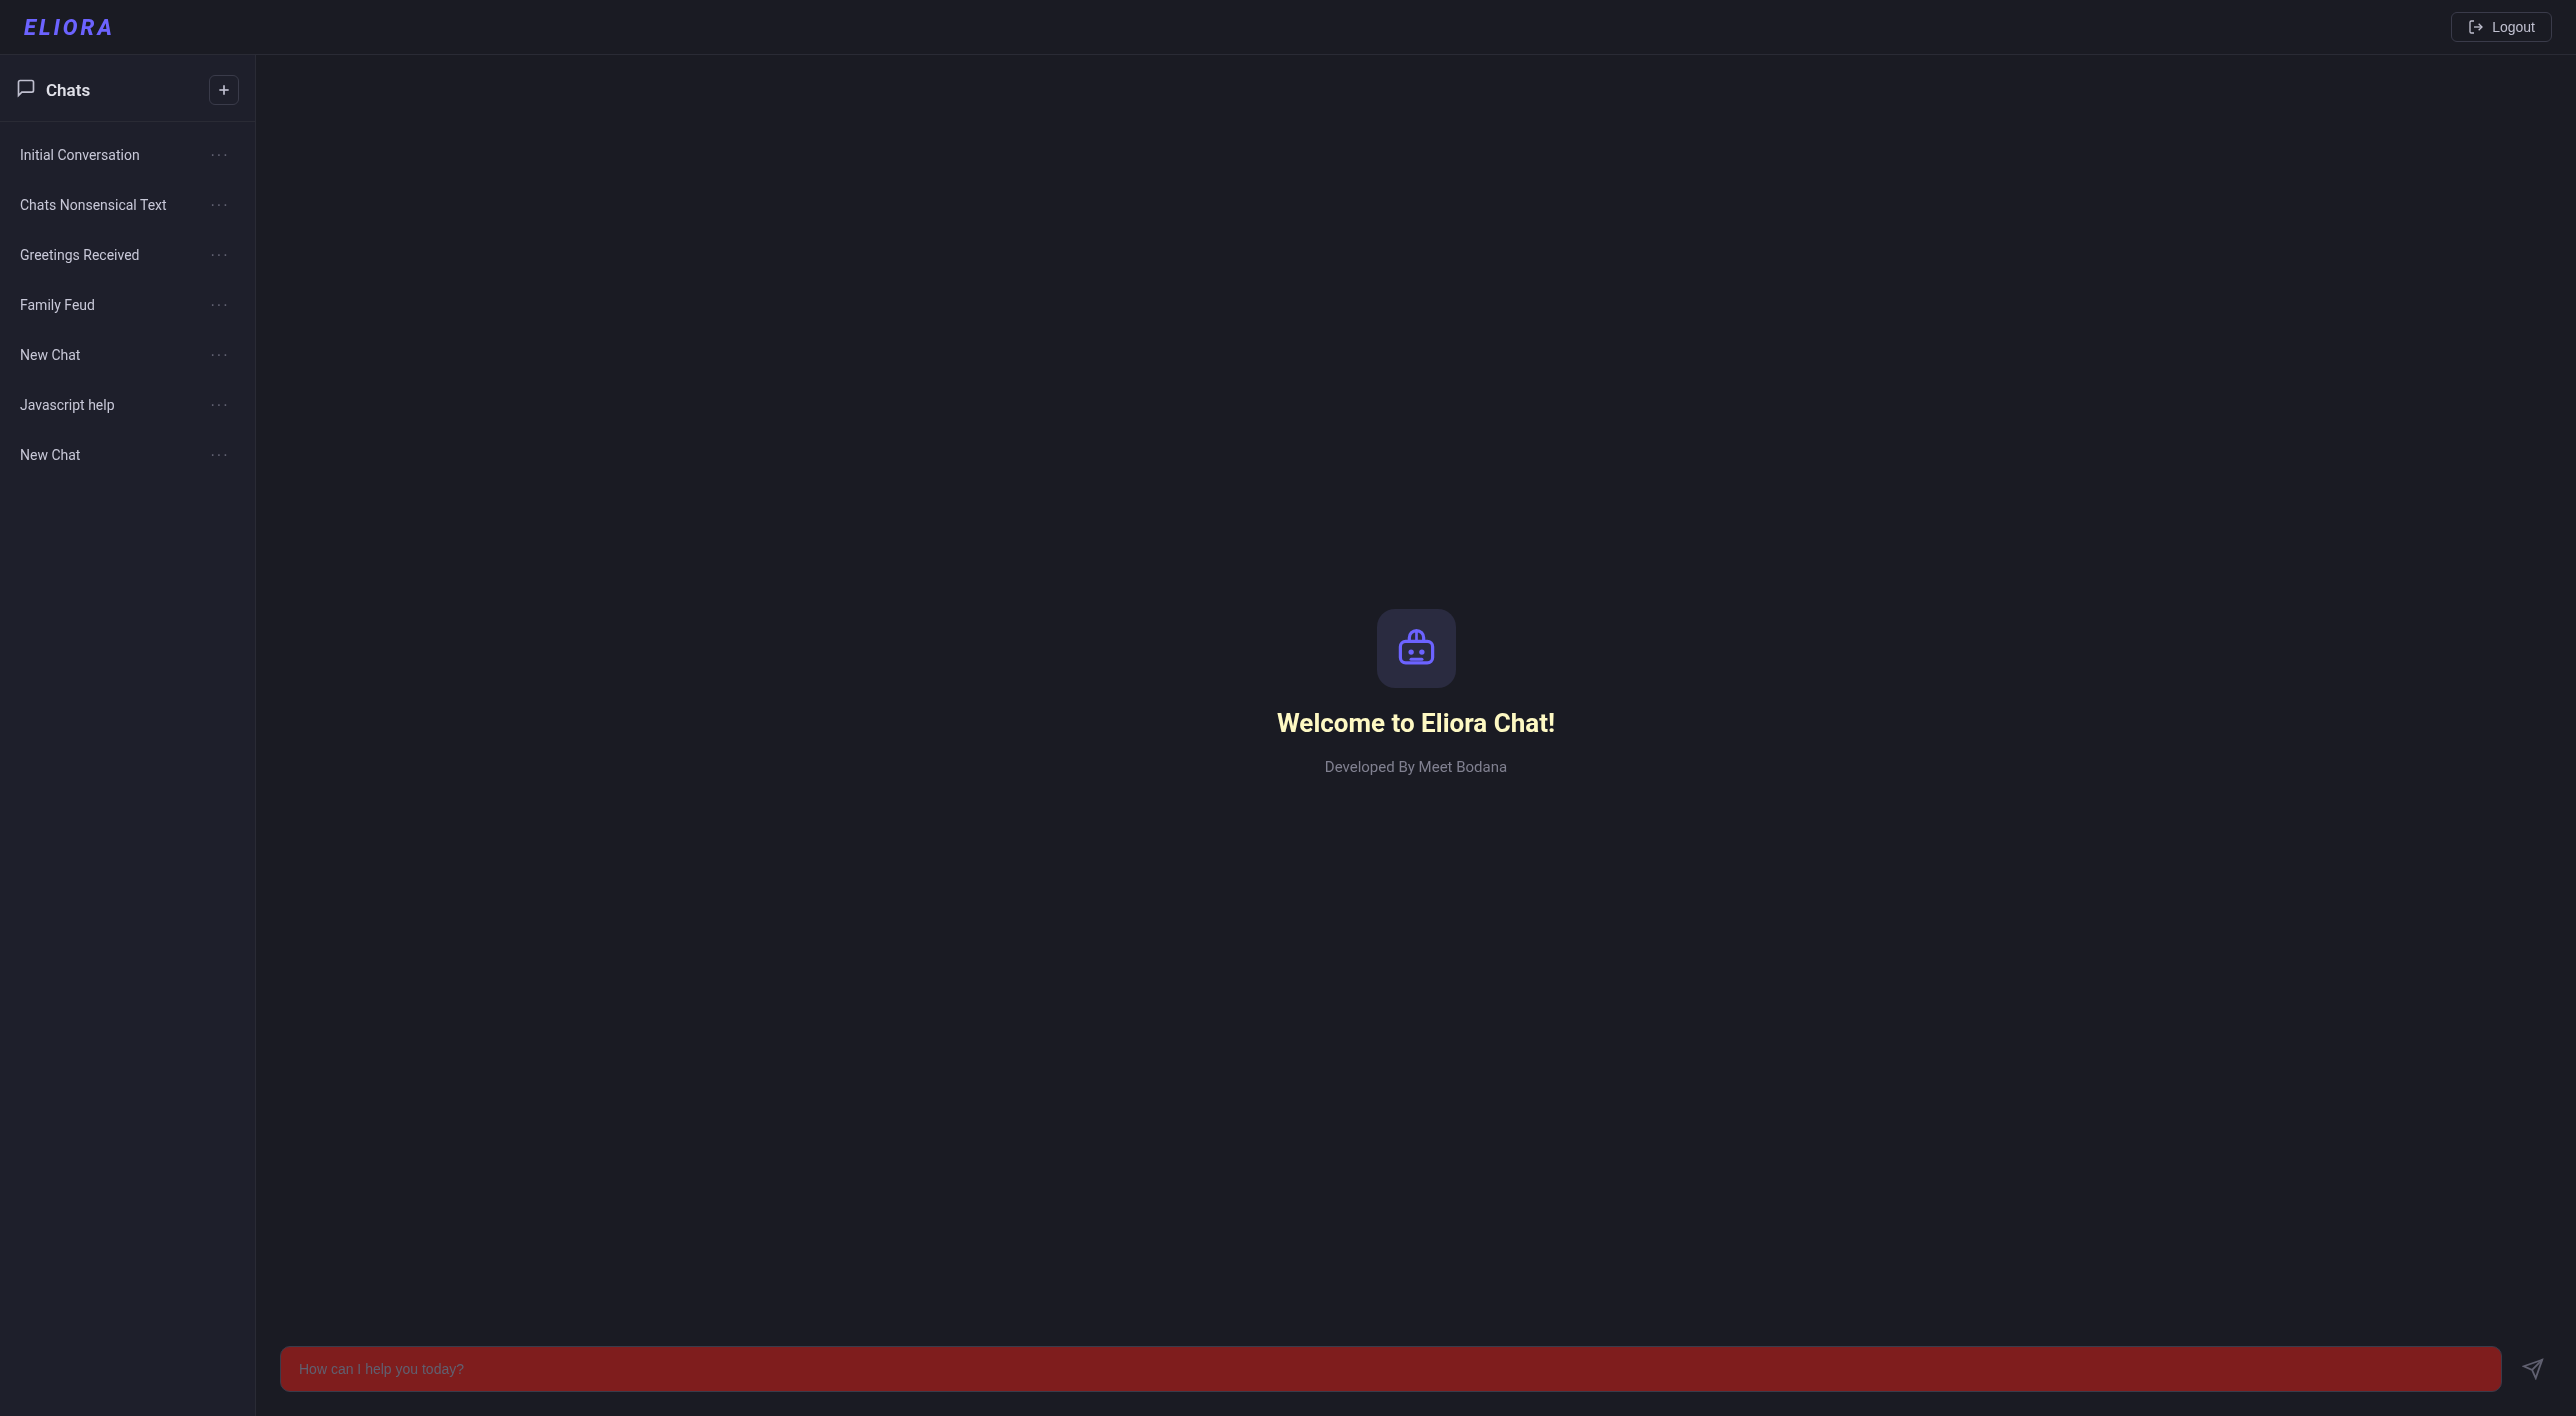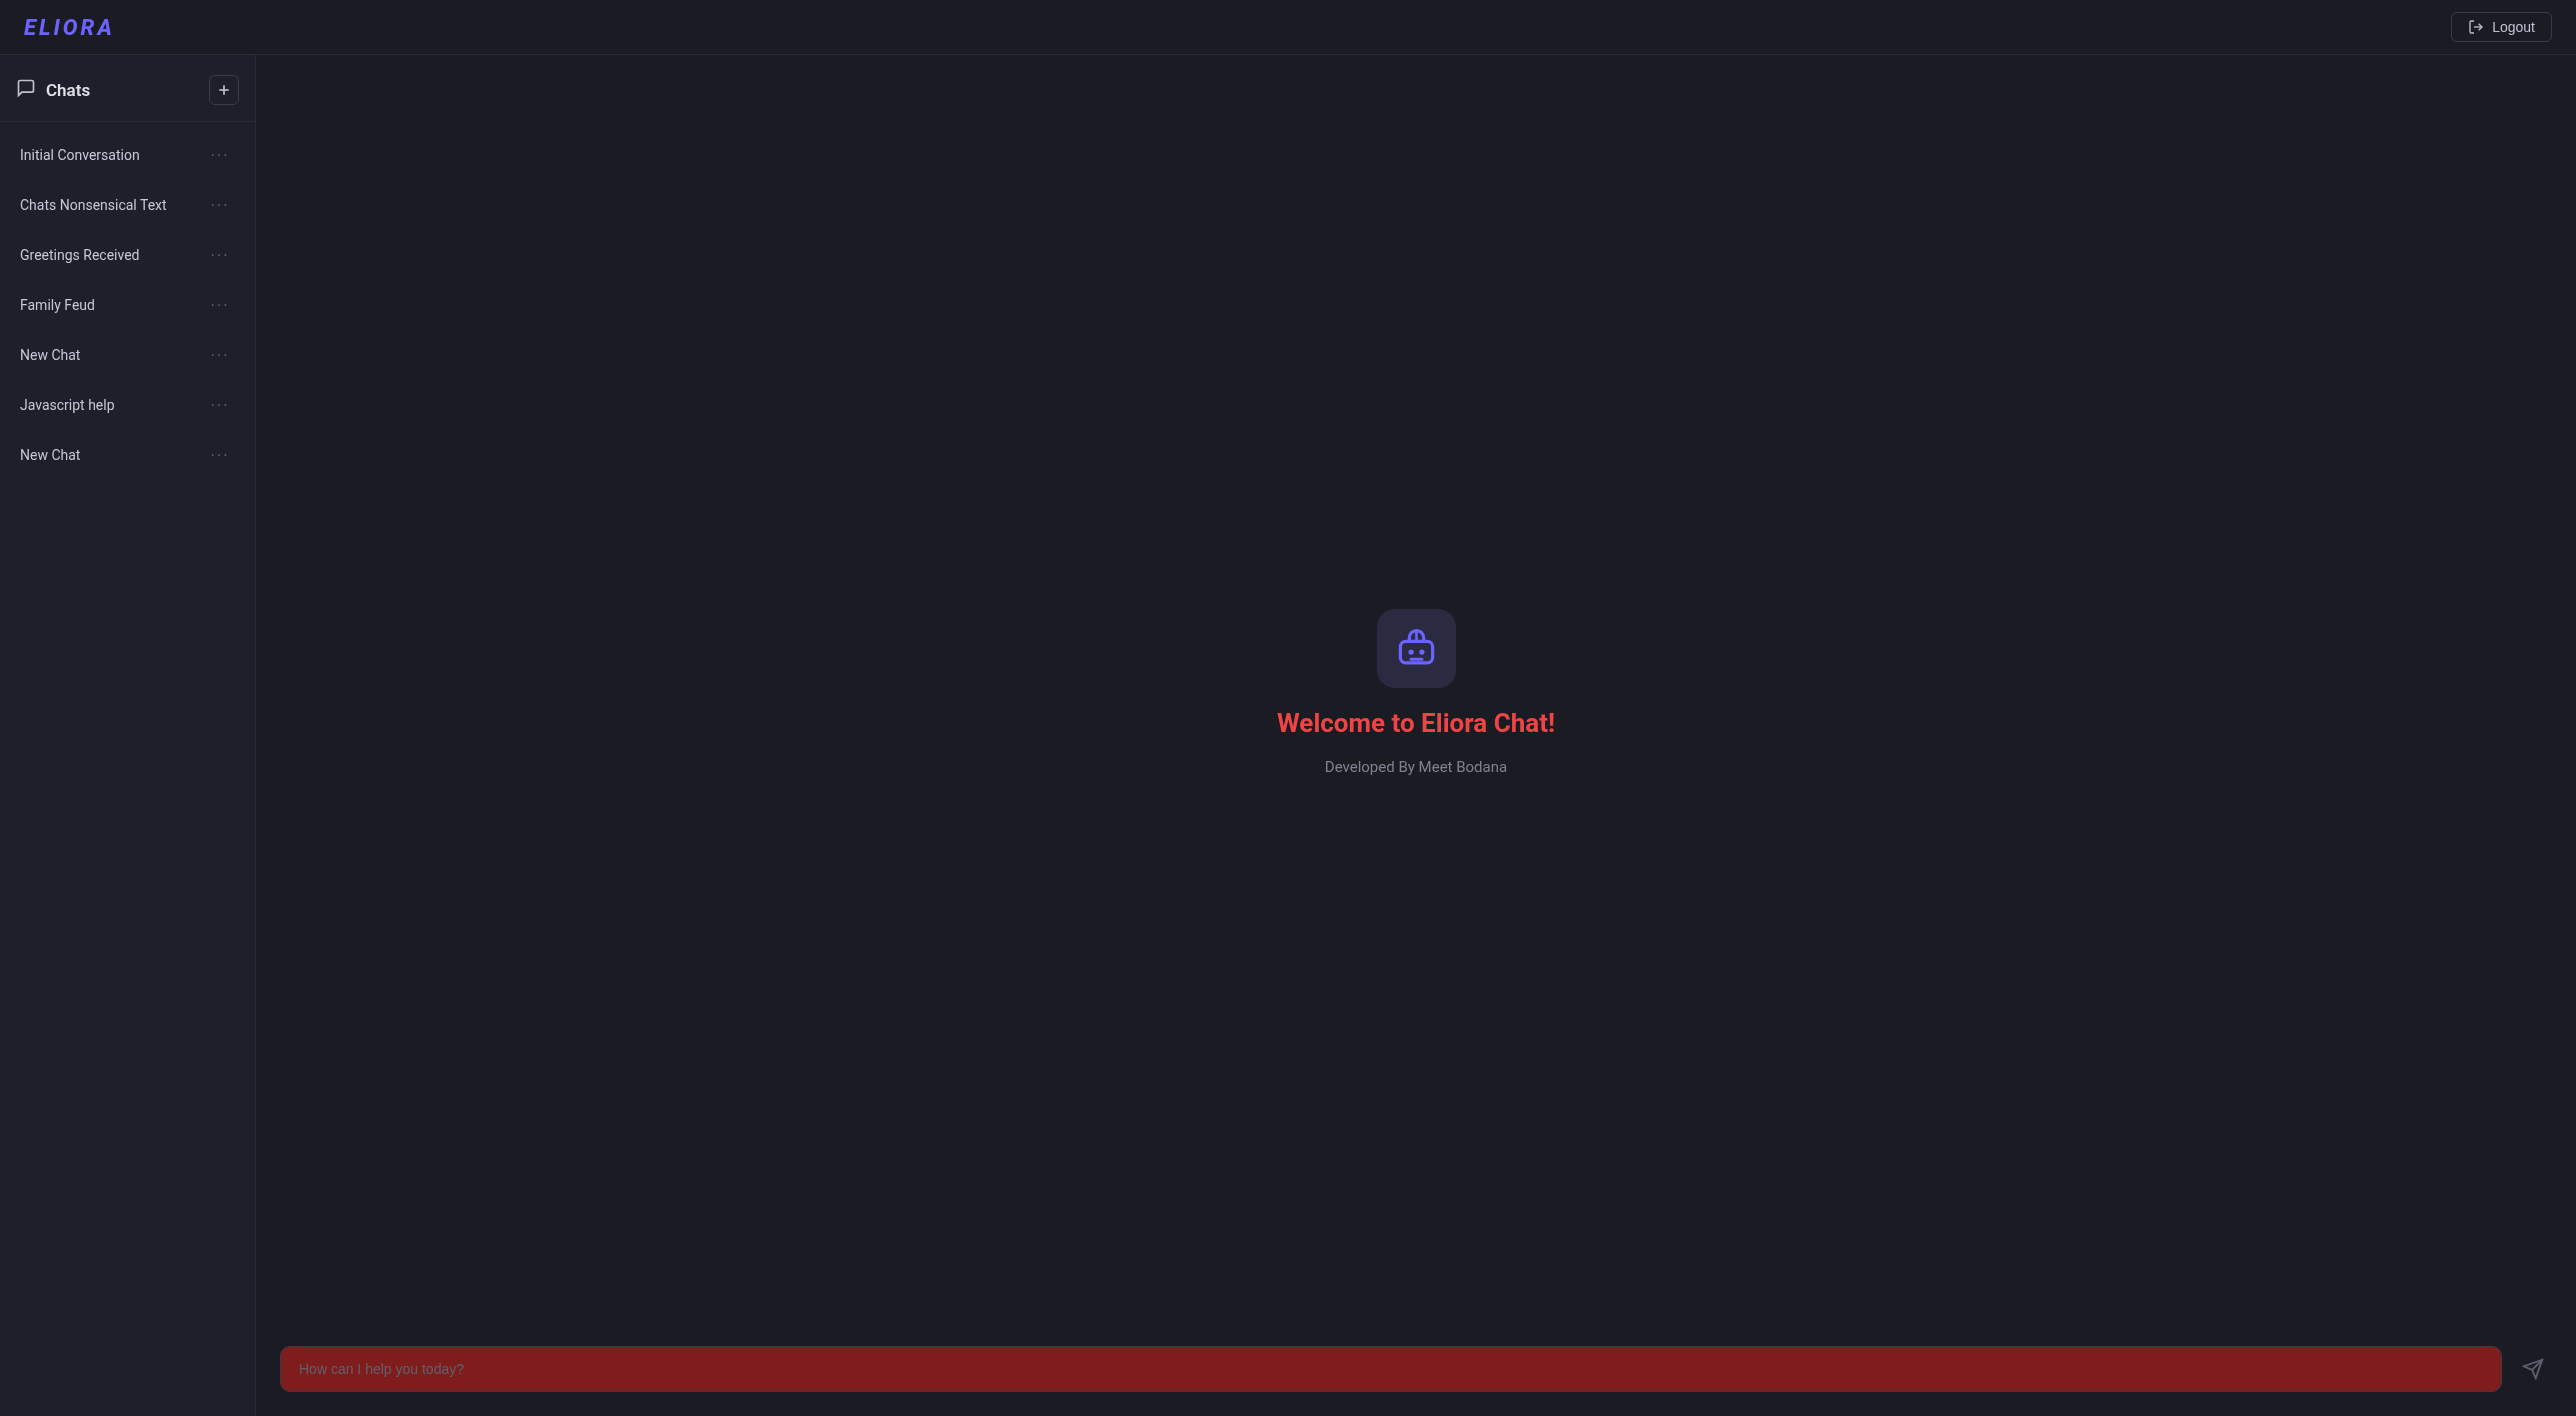--- a/index.html
+++ b/index.html
@@ -171,21 +171,21 @@
 
     .bot-icon-svg {
       width: 43px;
       height: 43px;
       color: #6c63ff;
     }
 
     .welcome-title {
       font-size: 26px;
       font-weight: 700;
-      color: #ef4444;
+      color: #fef9c3;
       text-align: center;
     }
 
     .welcome-subtitle {
       font-size: 15px;
       color: #808090;
       text-align: center;
     }
 
     

